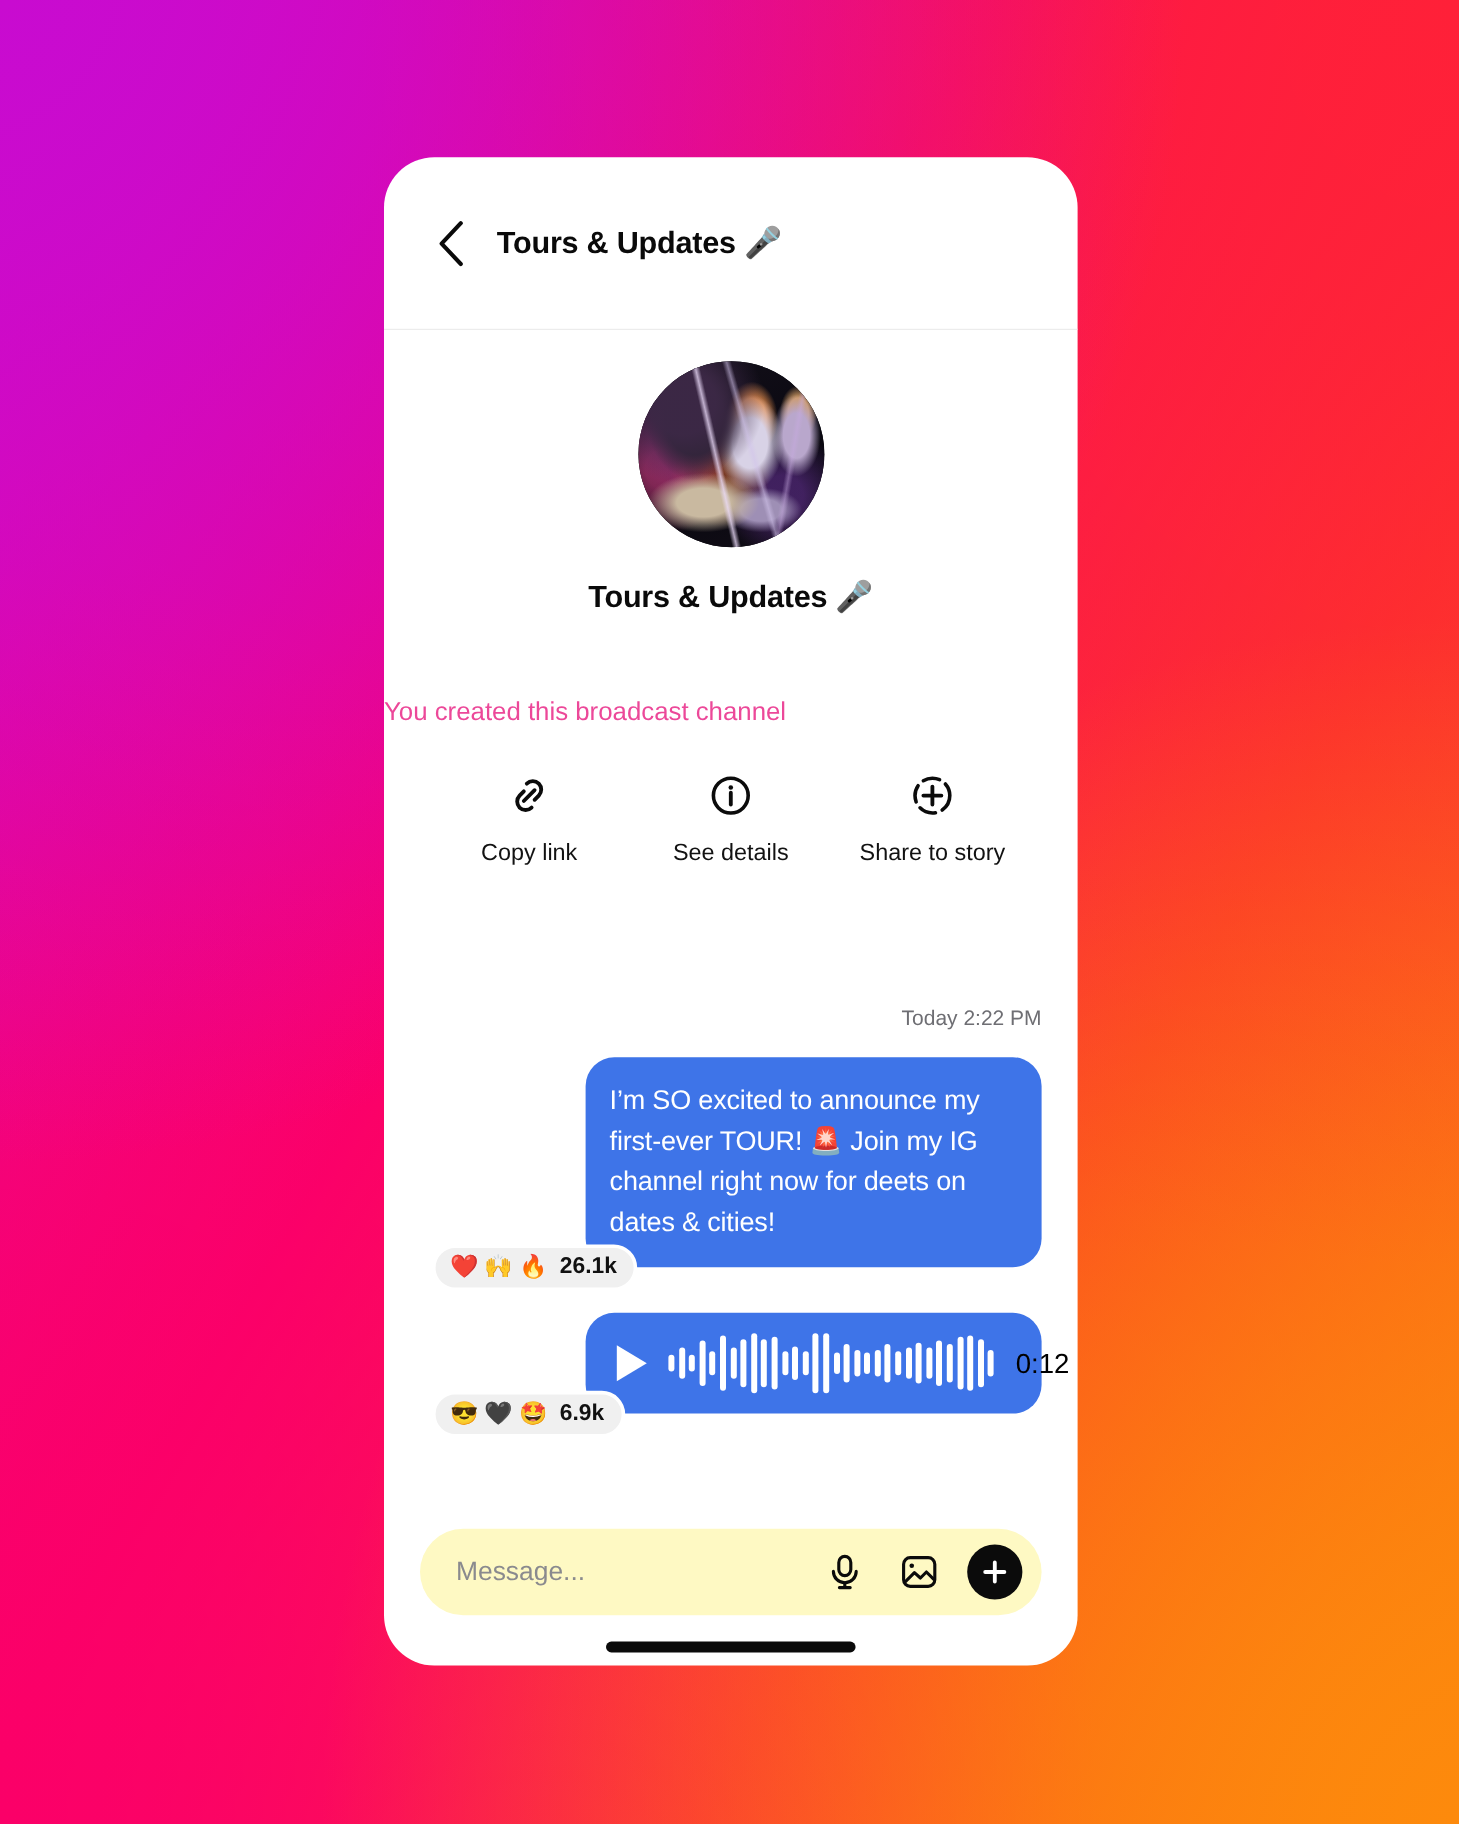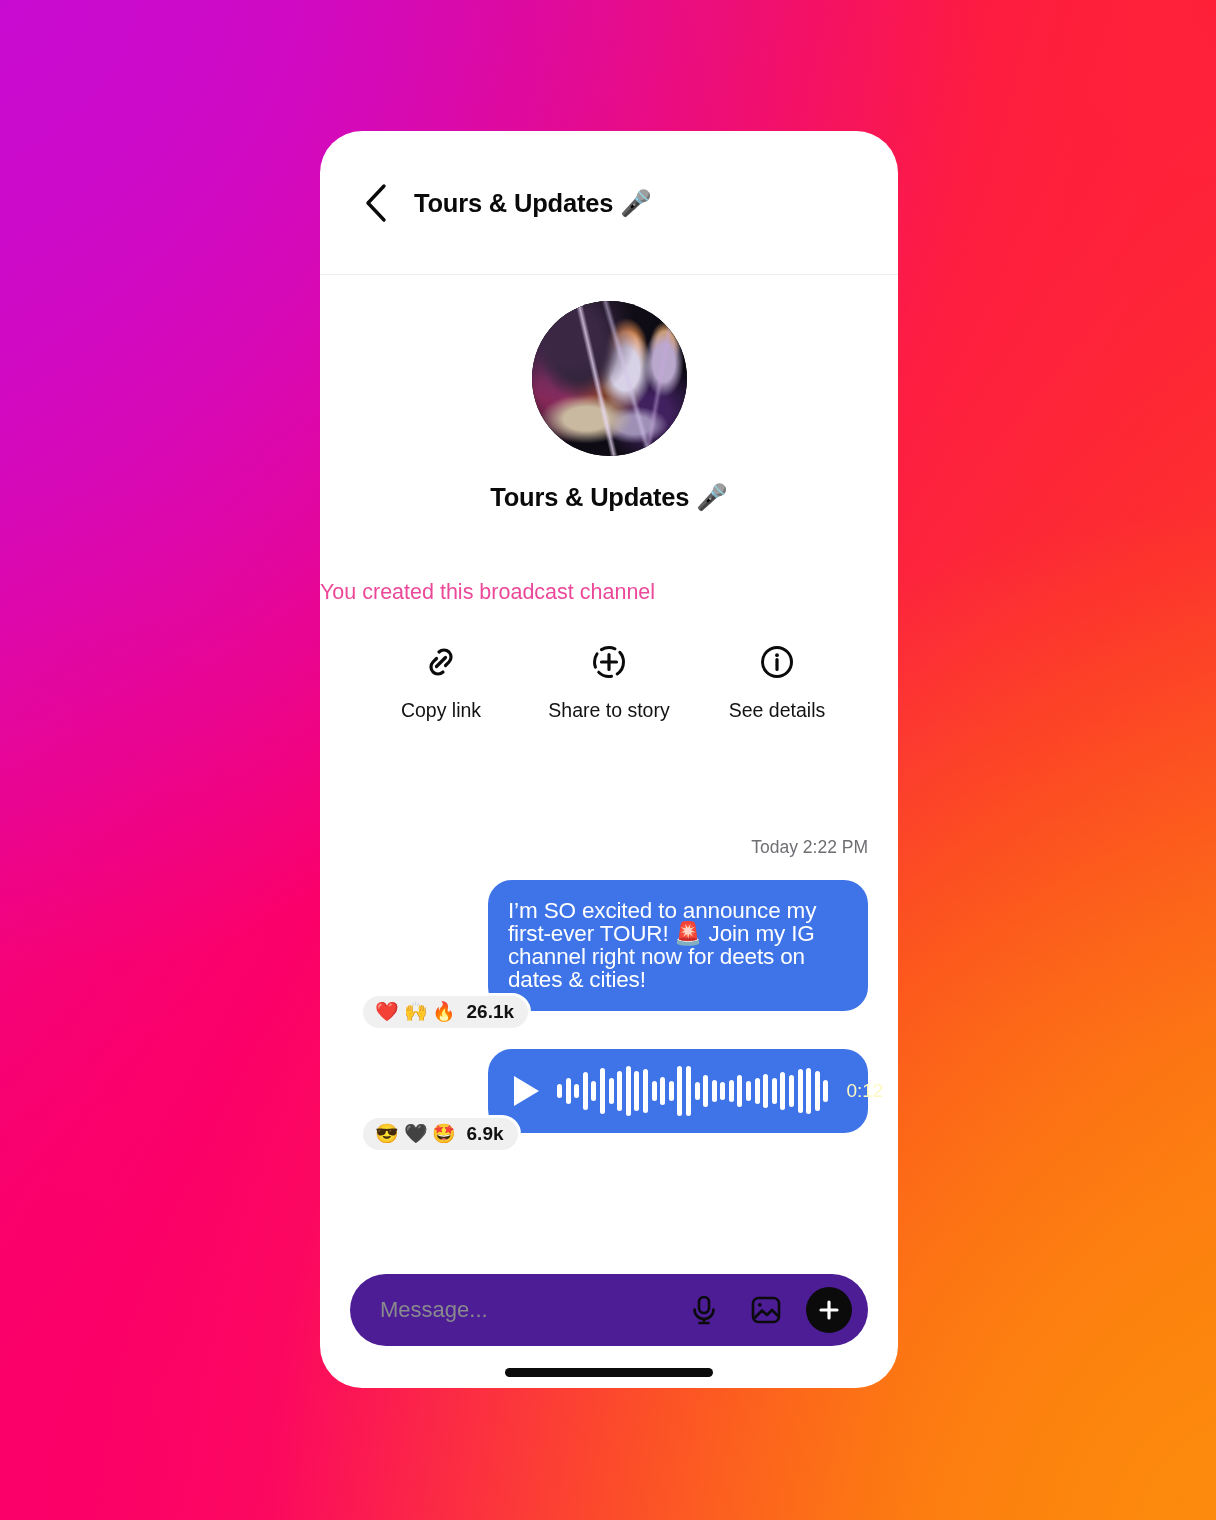--- a/index.html
+++ b/index.html
@@ -99,57 +99,57 @@
   .msg-row.m1 { margin-top:22px; }
   .msg-row.m2 { margin-top:38px; }
 
   .bubble {
     background:#3E74E8; color:#fff;
     border-radius:24px;
     max-width:380px;
   }
   .bubble.text {
     padding:19px 22px 20px 20px;
-    font-size:22.5px; line-height:23px; letter-spacing:-0.15px;
+    font-size:22.5px; line-height:34px; letter-spacing:-0.15px;
   }
   .bubble.voice {
     width:380px; height:84px;
     display:flex; align-items:center;
     padding:0 20px 0 26px; gap:18px;
   }
   .play-tri {
     width:0; height:0;
     border-left:25px solid #fff;
     border-top:15px solid transparent;
     border-bottom:15px solid transparent;
     flex:0 0 auto;
     cursor:pointer;
   }
   .wave { flex:1; height:50px; display:flex; align-items:center; gap:3.6px; cursor:pointer; }
   .wave i { display:block; width:5px; background:#fff; border-radius:3px; }
-  .dur { font-size:19px; color:#fef9c3; flex:0 0 auto; }
+  .dur { font-size:23px; color:#000000; flex:0 0 auto; }
 
   .react {
     position:absolute; left:10px; bottom:-20px;
     background:#f0f0f0;
     border:3.5px solid #fff;
     border-radius:22px;
     padding:4px 14px 5px 12px;
     display:flex; align-items:center; gap:7px;
     font-size:19px; font-weight:bold; color:#111;
     cursor:pointer;
     white-space:nowrap;
   }
   .react .e { font-size:19px; font-weight:normal; }
   .react .cnt { margin-left:3px; }
 
   
   .composer { padding:0 30px 0; margin-bottom:22px; }
   .inputbar {
-    height:72px; background:#4c1d95; border-radius:36px;
+    height:72px; background:#fef9c3; border-radius:36px;
     display:flex; align-items:center; padding:0 16px 0 30px; gap:18px;
   }
   .ph-text { flex:1; font-size:22px; color:#8a8a8e; cursor:text; }
   .cbtn { width:44px; height:44px; display:flex; align-items:center; justify-content:center; cursor:pointer; }
   .plus-btn {
     width:46px; height:46px; border-radius:50%;
     background:#0b0b0b; display:flex; align-items:center; justify-content:center;
     cursor:pointer;
   }
   .home-ind {
@@ -185,35 +185,35 @@
             <path d="M16.5 25.5 L25.5 16.5" stroke="#0b0b0b" stroke-width="3.2" stroke-linecap="round"></path>
             <path d="M19 11 A7.2 7.2 0 0 1 29 11 A7.2 7.2 0 0 1 29 21 L25.5 24.5" fill="none" stroke="#0b0b0b" stroke-width="3.2" stroke-linecap="round"></path>
             <path d="M23 31 A7.2 7.2 0 0 1 13 31 A7.2 7.2 0 0 1 13 21 L16.5 17.5" fill="none" stroke="#0b0b0b" stroke-width="3.2" stroke-linecap="round"></path>
           </svg>
         </div>
         <div class="lbl">Copy link</div>
       </div>
       <div class="action">
         <div class="ico">
           <svg width="42" height="42" viewBox="0 0 42 42">
-            <circle cx="21" cy="21" r="14.5" fill="none" stroke="#0b0b0b" stroke-width="3" stroke-linecap="round" stroke-dasharray="14 6"></circle>
-            <path d="M21 13.5 V28.5 M13.5 21 H28.5" stroke="#0b0b0b" stroke-width="3.2" stroke-linecap="round"></path>
-          </svg>
-        </div>
-        <div class="lbl">Share to story</div>
-      </div>
-      <div class="action">
-        <div class="ico">
-          <svg width="42" height="42" viewBox="0 0 42 42">
             <circle cx="21" cy="21" r="14.5" fill="none" stroke="#0b0b0b" stroke-width="3"></circle>
             <circle cx="21" cy="14.2" r="1.9" fill="#0b0b0b"></circle>
             <path d="M21 18.6 V28.4" stroke="#0b0b0b" stroke-width="3.2" stroke-linecap="round"></path>
           </svg>
         </div>
         <div class="lbl">See details</div>
+      </div>
+      <div class="action">
+        <div class="ico">
+          <svg width="42" height="42" viewBox="0 0 42 42">
+            <circle cx="21" cy="21" r="14.5" fill="none" stroke="#0b0b0b" stroke-width="3" stroke-linecap="round" stroke-dasharray="14 6"></circle>
+            <path d="M21 13.5 V28.5 M13.5 21 H28.5" stroke="#0b0b0b" stroke-width="3.2" stroke-linecap="round"></path>
+          </svg>
+        </div>
+        <div class="lbl">Share to story</div>
       </div>
     </div>
   </div>
 
   <div class="convo">
     <div class="day-stamp">Today 2:22 PM</div>
 
     <div class="msg-row m1">
       <div class="bubble text">I’m SO excited to announce my first-ever TOUR! 🚨 Join my IG channel right now for deets on dates &amp; cities!</div>
       <div class="react">

